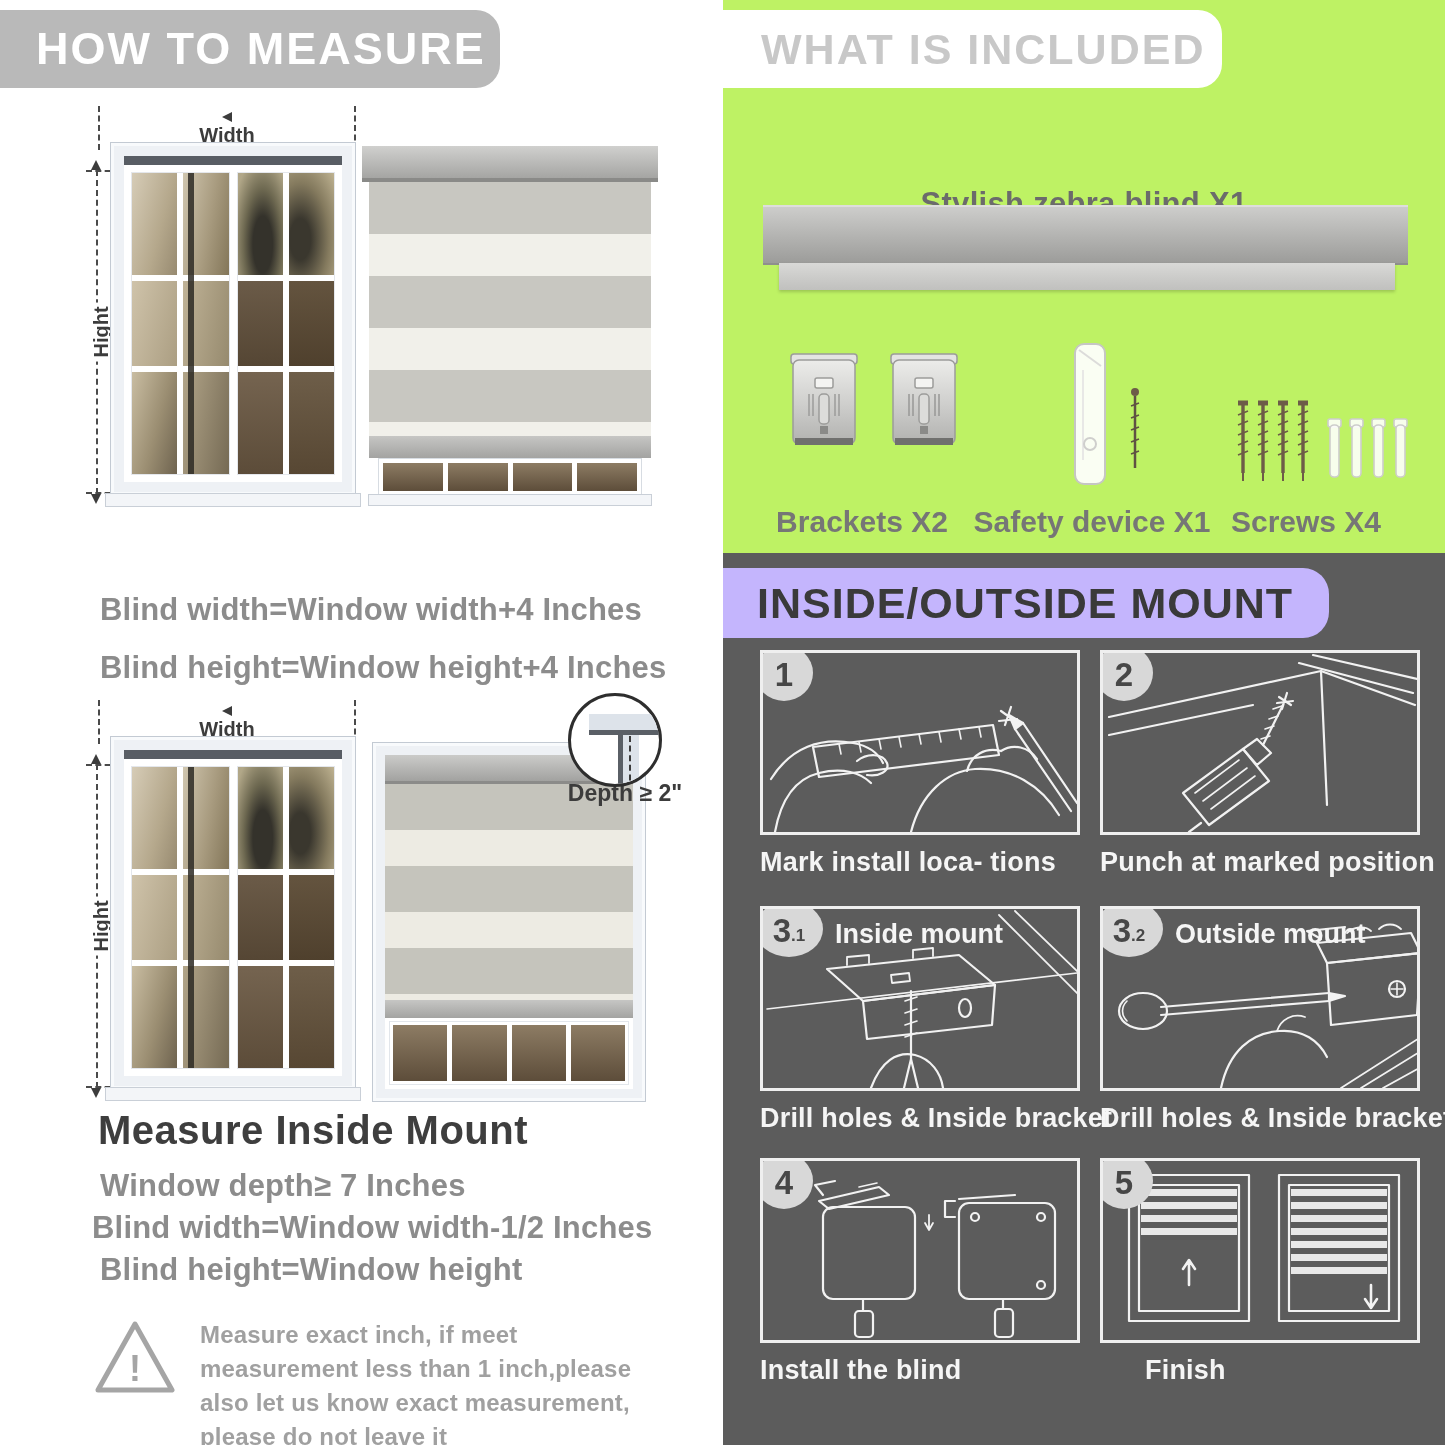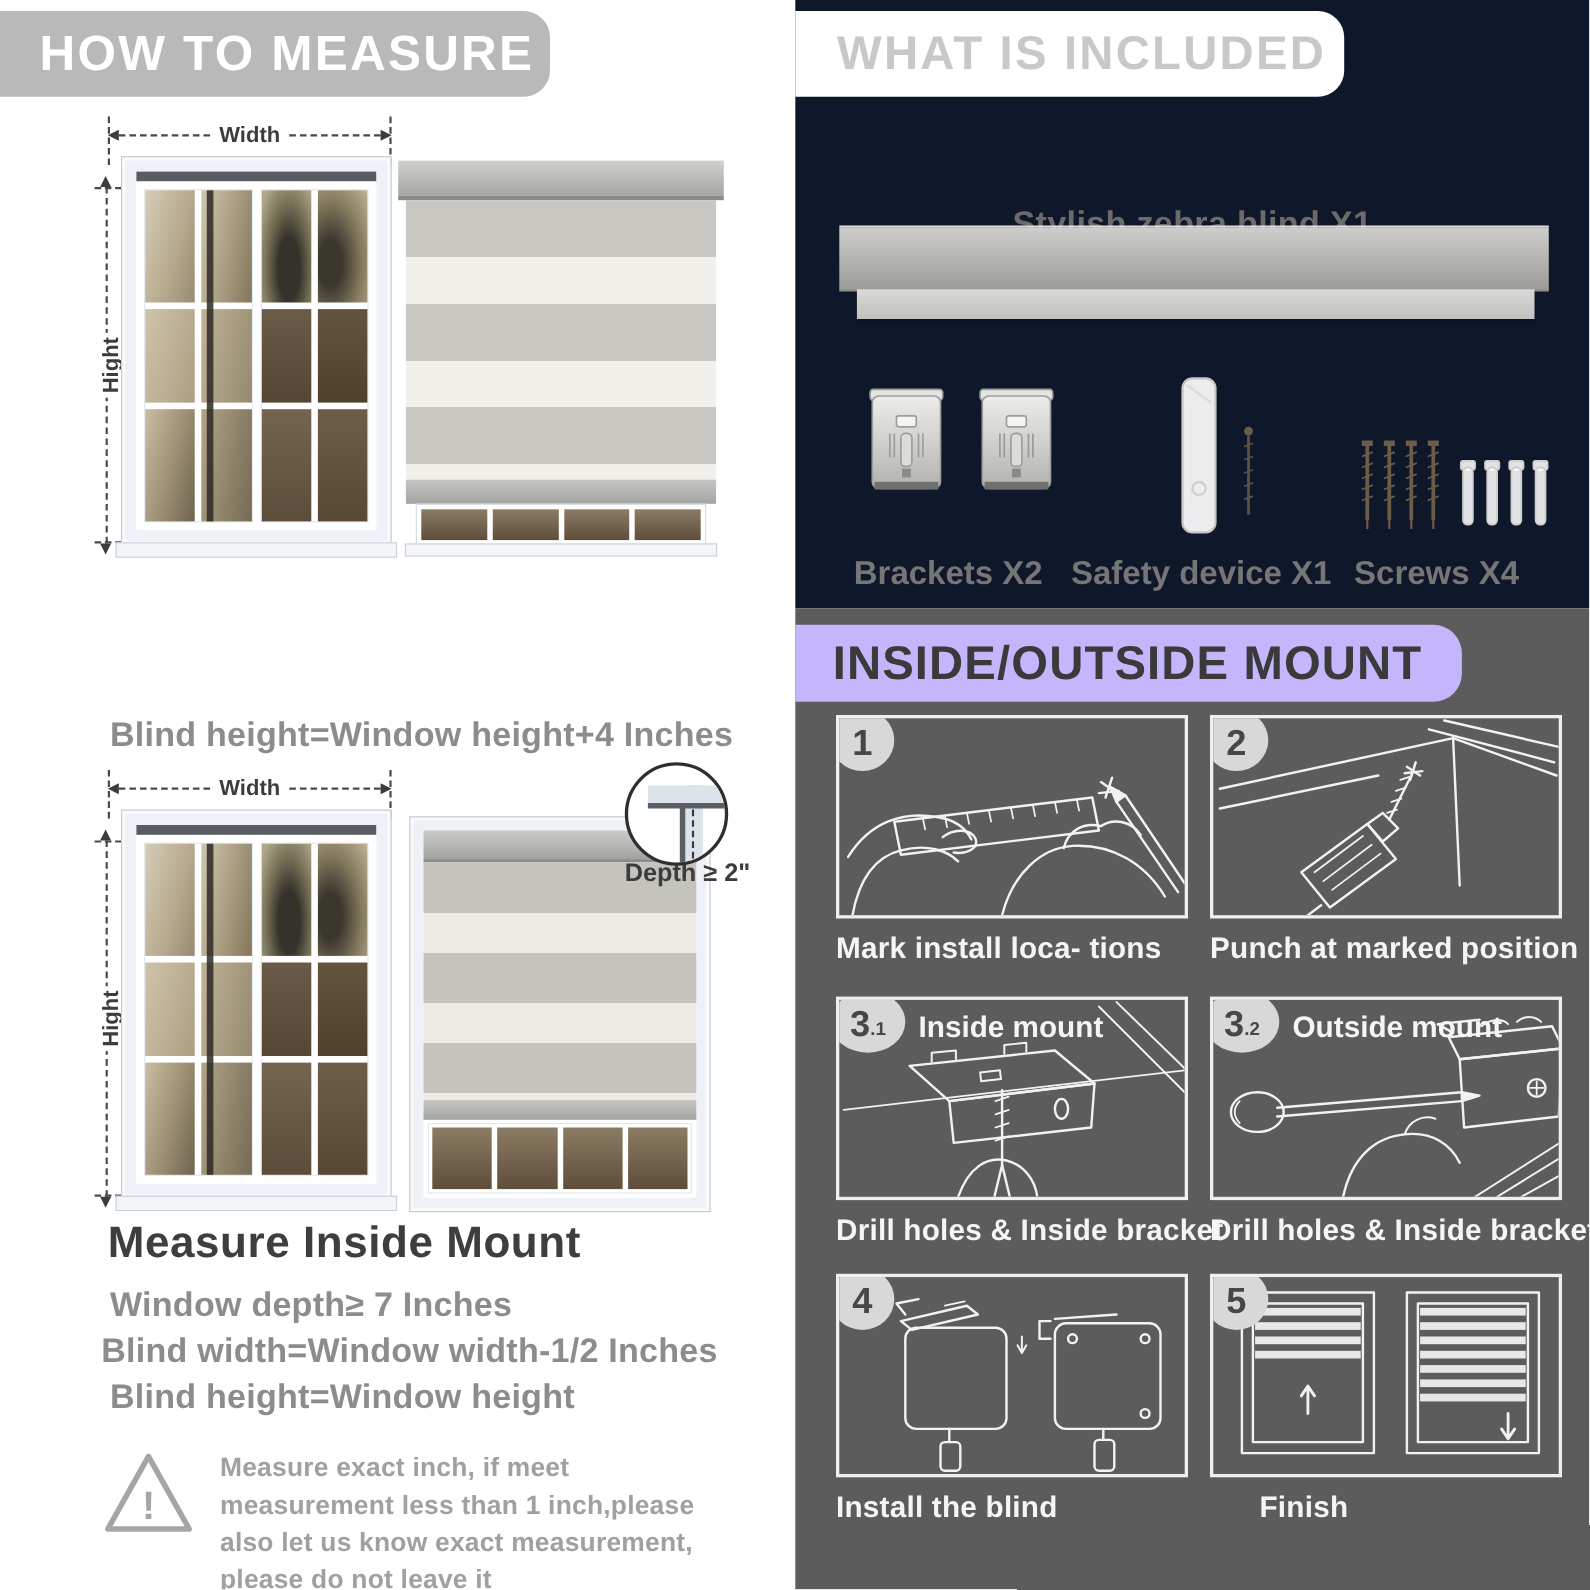--- a/index.html
+++ b/index.html
@@ -17,21 +17,21 @@
   .hbox-mount{left:0;top:15px;width:606px;height:70px;background:#c4b5fd;
               border-radius:0 26px 26px 0;padding-left:34px;}
   .hbox-mount span{color:#3a3a3a;font-size:43px;font-weight:800;letter-spacing:1px;}
 
   
   .sec-title{position:absolute;color:#3e3e3e;font-size:40px;font-weight:800;letter-spacing:.5px;}
   .sec-line{position:absolute;color:#8c8c8c;font-size:31px;font-weight:700;letter-spacing:.2px;}
 
   
   .windiag{position:absolute;width:272px;height:398px;}
-  .dimw{position:absolute;left:14px;right:0;top:0;height:22px;display:flex;align-items:center;}
+  .dimw{position:absolute;left:14px;right:0;top:0;height:22px;display:flex;align-items:center;flex-direction:column;}
   .dimw .line{flex:1;border-top:2px dashed #4a4a4a;height:0;}
   .dimw .lab{padding:0 8px;font-size:20px;font-weight:700;color:#3c3c3c;}
   .ah{width:0;height:0;border-top:5px solid transparent;border-bottom:5px solid transparent;}
   .ah-l{border-right:10px solid #3c3c3c;}
   .ah-r{border-left:10px solid #3c3c3c;}
   .vtick{position:absolute;top:-6px;width:0;height:44px;border-left:2px dashed #4a4a4a;}
   .vtick.t-l{left:14px;} .vtick.t-r{right:0;}
   .dimh{position:absolute;left:2px;top:48px;bottom:6px;width:22px;}
   .dimh .vline{position:absolute;left:10px;top:10px;bottom:10px;border-left:2px dashed #4a4a4a;}
   .dimh .ah-u{position:absolute;left:5px;top:0;width:0;height:0;
@@ -106,21 +106,21 @@
                color:#3c3c3c;text-align:center;}
 
   
   .warn-wrap{position:absolute;left:92px;top:1318px;width:560px;display:flex;gap:22px;}
   .warn-tri{position:relative;width:86px;height:80px;flex:0 0 auto;}
   .warn-tri .bang{position:absolute;left:0;right:0;top:30px;text-align:center;
                   font-size:36px;font-weight:800;color:#a5a5a5;}
   .warn-text{color:#a0a0a0;font-size:24px;font-weight:700;line-height:1.42;letter-spacing:.2px;}
 
   
-  .panel-light{position:absolute;left:723px;top:0;width:722px;height:553px;background:#0f172a;}
+  .panel-light{position:absolute;left:723px;top:0;width:722px;height:553px;background:#bef264;}
   .panel-dark{position:absolute;left:723px;top:553px;width:722px;height:892px;background:#5c5c5c;}
 
   .product-title{position:absolute;left:0;top:140px;width:100%;text-align:center;
                  color:#6b6b6b;font-size:31px;font-weight:800;letter-spacing:.3px;margin-top:46px;}
   .headrail-main{position:absolute;left:40px;top:205px;width:645px;height:56px;
                  background:linear-gradient(180deg,#cdcdcb,#b2b2b0 55%,#9c9c9a);
                  border-top:2px solid #dededc;box-shadow:0 2px 0 #8f8f8d;}
   .headrail-lip{position:absolute;left:56px;top:263px;width:616px;height:27px;
                 background:linear-gradient(180deg,#d9d9d7,#c0c0be);box-shadow:0 2px 3px rgba(0,0,0,.18);}
   .hw{position:absolute;}
@@ -199,20 +199,21 @@
     <div class="brail"></div>
     <div class="under">
         <i></i>
         <i></i>
         <i></i>
         <i></i>
       </div>
     <div class="usill"></div>
   </div>
 
+  <div class="sec-line" style="left:100px;top:592px;">Blind width=Window width+4 Inches</div>
   <div class="sec-line" style="left:100px;top:650px;">Blind height=Window height+4 Inches</div>
 
   <div class="windiag" style="left:84px;top:706px;">
     <div class="dimw">
       <span class="ah ah-l"></span>
       <span class="line"></span>
       <span class="lab">Width</span>
       <span class="line"></span>
       <span class="ah ah-r"></span>
     </div>

